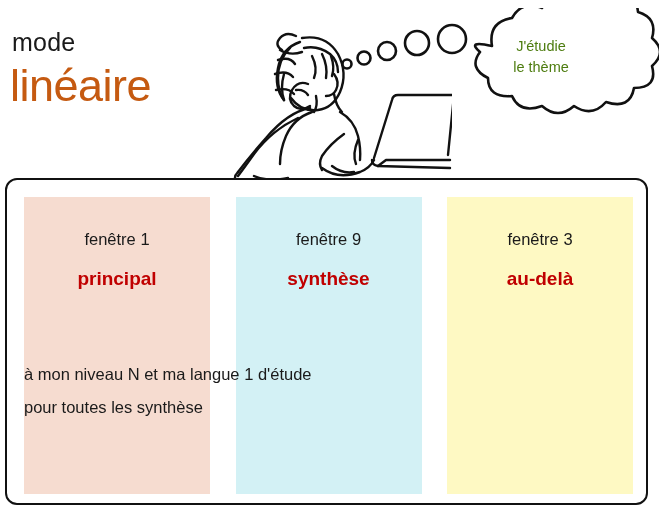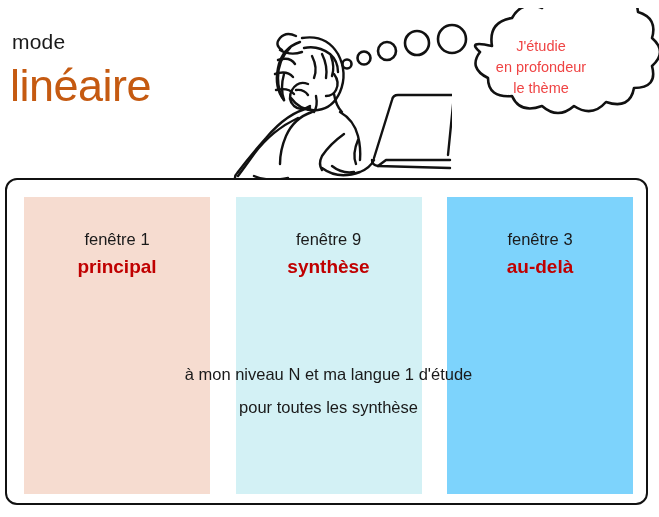--- a/index.html
+++ b/index.html
@@ -20,21 +20,21 @@
   #header-area {
     position: absolute;
     left: 0; top: 0;
     width: 659px;
     height: 175px;
   }
   #mode-label {
     position: absolute;
     left: 12px;
     top: 30px;
-    font-size: 21px;
+    font-size: 25px;
     line-height: 24px;
     color: #1a1a1a;
     letter-spacing: .2px;
   }
   #mode-value {
     position: absolute;
     left: 10px;
     top: 60px;
     font-size: 45px;
     line-height: 52px;
@@ -63,21 +63,21 @@
   }
   #thought-bubble svg { display: block; }
   #bubble-text {
     position: absolute;
     left: 455px;
     top: 36px;
     width: 172px;
     text-align: center;
     font-size: 14.5px;
     line-height: 21px;
-    color: #ef4444;
+    color: #4d7c0f;
   }
   #bubble-text .bl { display: block; white-space: nowrap; }
 
   
   #mode-card {
     position: absolute;
     left: 5px;
     top: 178px;
     width: 643px;
     height: 327px;
@@ -98,44 +98,44 @@
   }
   .window-col {
     width: 186px;
     height: 297px;
     position: relative;
     box-sizing: border-box;
     padding-top: 32px;
   }
   .window-col.col-1 { background: #F6DCD0; }
   .window-col.col-2 { background: #D3F1F5; }
-  .window-col.col-3 { background: #7dd3fc; }
+  .window-col.col-3 { background: #fef9c3; }
 
   .window-title {
     text-align: center;
     font-size: 16.5px;
     line-height: 20px;
     color: #1a1a1a;
   }
   .window-keyword {
-    margin-top: 6px;
+    margin-top: 18px;
     text-align: center;
     font-size: 19px;
     line-height: 24px;
     font-weight: bold;
     color: #C00000;
   }
 
   
   #card-footnote {
     position: absolute;
     left: 17px;
     top: 178px;
     width: 609px;
-    text-align: center;
+    text-align: left;
     font-size: 16.5px;
     line-height: 33px;
     color: #1a1a1a;
     pointer-events: none;
   }
   #card-footnote .fl { display: block; white-space: nowrap; }
 </style>
 </head>
 <body>
 
@@ -219,21 +219,20 @@
                q-16 14 -32 0
                q-22 8 -30 -10
                q-24 2 -24 -18
                q-20 -10 -8 -26
                q-14 -12 12 -6 Z"></path>
     </svg>
   </div>
 
   <div id="bubble-text">
     <span class="bl">J'étudie</span>
-    <span class="bl">en profondeur</span>
     <span class="bl">le thème</span>
   </div>
 </div>
 
 <div id="mode-card">
 
   <div id="columns">
 
     <div class="window-col col-1">
       <div class="window-title">fenêtre 1</div>

